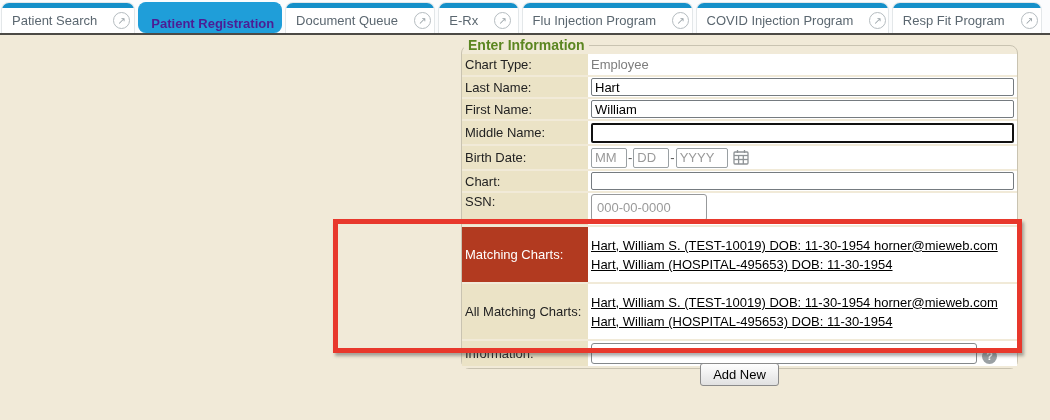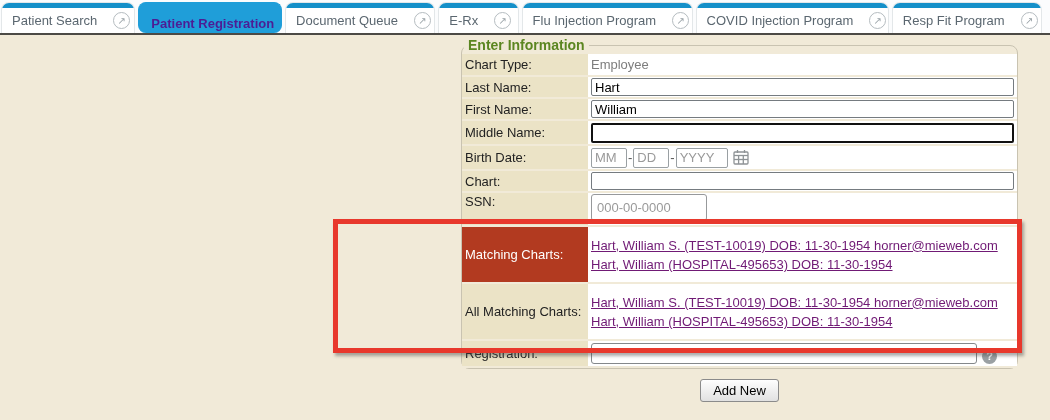--- a/index.html
+++ b/index.html
@@ -83,33 +83,33 @@
   .bd-input{width:36px;height:20px;border:1px solid #9aa0a3;border-radius:2px;
     font:13px "Liberation Sans",sans-serif;padding:1px 3px;color:#333;}
   .bd-input.yyyy{width:52px;}
   .bd-dash{color:#555;margin:0 1px;}
   .cal-icon{vertical-align:-3px;margin-left:5px;}
   .ssn-input{
     width:116px;height:27px;border:1px solid #97999b;border-radius:3px;
     font:13px "Liberation Sans",sans-serif;padding:2px 5px;vertical-align:top;
   }
   a.chart-link{
-    display:block;color:#701a75;line-height:19px;
+    display:block;color:#000000;line-height:19px;
   }
   .org-input{
     width:386px;height:21px;border:1px solid #84888b;border-radius:3px;
     font:13px "Liberation Sans",sans-serif;padding:1px 4px;
   }
   .help-icon{
     display:inline-block;width:15px;height:15px;border-radius:50%;
     background:#9aa0a3;color:#fff;font-size:11px;font-weight:bold;
     line-height:15px;text-align:center;margin-left:5px;vertical-align:-2px;
     cursor:pointer;
   }
-  .addnew-wrap{position:absolute;left:461px;top:379px;width:557px;text-align:center;}
+  .addnew-wrap{position:absolute;left:461px;top:363px;width:557px;text-align:center;}
   .addnew{
     font:13px "Liberation Sans",sans-serif;color:#000;
     padding:3px 12px;border:1px solid #8b8b8b;border-radius:3px;
     background:linear-gradient(#fefefe,#e1e1e1);cursor:pointer;
   }
   
   .annotation-box{
     position:absolute;left:333px;top:219px;width:689px;height:134px;
     border:5px solid var(--annotation-red);
     box-shadow:2px 3px 3px rgba(70,70,70,.45);
@@ -208,21 +208,21 @@
       </td>
     </tr>
     <tr class="r-match">
       <td class="flabel">All Matching Charts:</td>
       <td class="fvalue">
         <a href="#" class="chart-link">Hart, William S. (TEST-10019) DOB: 11-30-1954 horner@mieweb.com</a>
         <a href="#" class="chart-link">Hart, William (HOSPITAL-495653) DOB: 11-30-1954</a>
       </td>
     </tr>
     <tr class="r-org">
-      <td class="flabel">Registration:</td>
+      <td class="flabel">Information:</td>
       <td class="fvalue">
         <input class="org-input" type="text" value="" style=""><span class="help-icon">?</span>
       </td>
     </tr>
   </tbody>
     </table>
 </fieldset>
 
 <div class="addnew-wrap">
   <button class="addnew">Add New</button>

